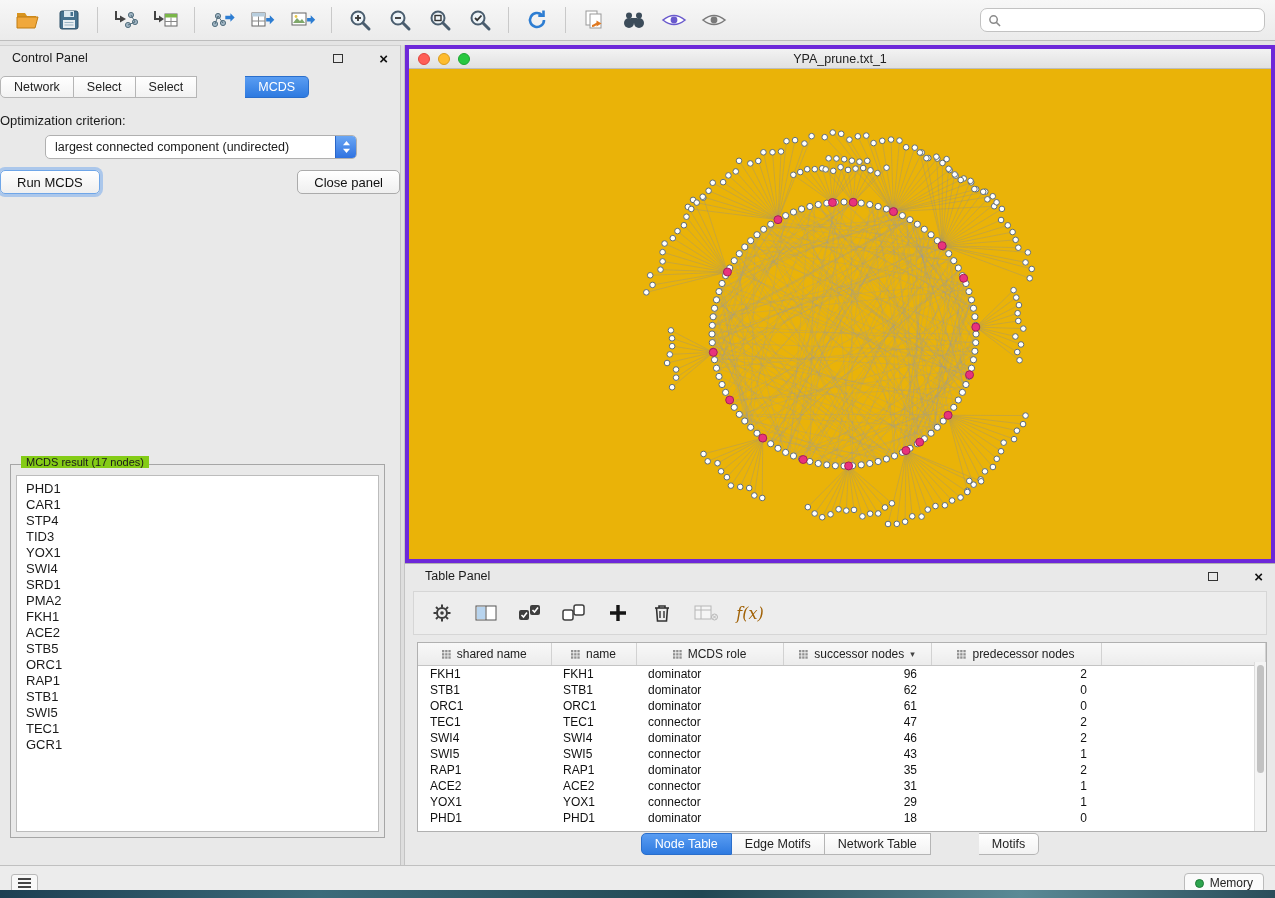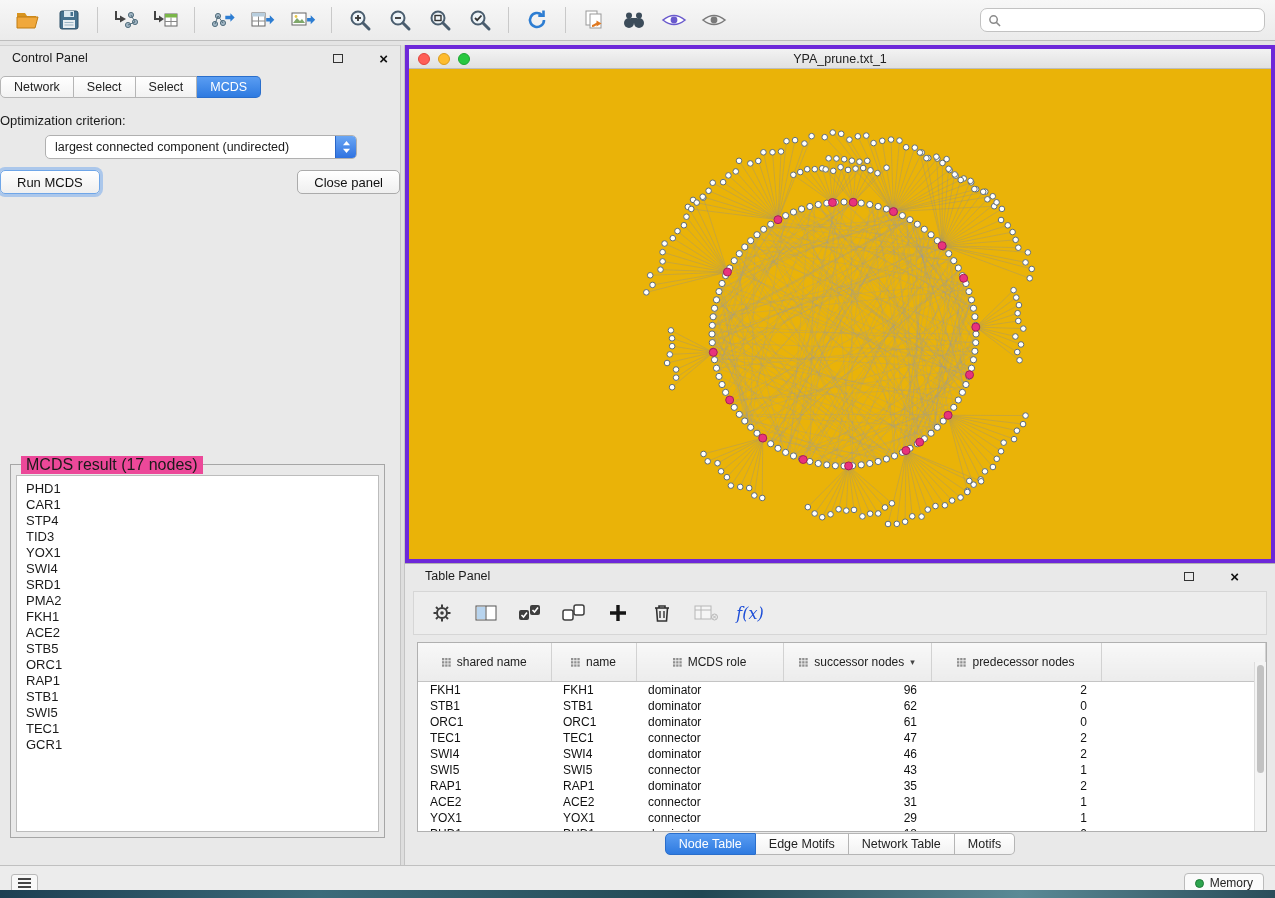--- a/index.html
+++ b/index.html
@@ -32,42 +32,42 @@
   .panel-header .spacer { flex:1; }
   .float-ico { width:10px; height:9px; border:1.5px solid #333; margin-right:14px; background:#e9e9e9; }
   .close-ico { font-size:15px; font-weight:bold; color:#111; line-height:1; }
 
   .tabbar { position:absolute; left:0; right:0; top:30px; display:flex; }
   .seg {
     font-size:12.5px; padding:3px 13px; background:linear-gradient(#ffffff,#f2f2f2);
     border:1px solid #b5b5b5; border-left:none; color:#222; white-space:nowrap;
   }
   .seg:first-child { border-left:1px solid #b5b5b5; border-radius:5px 0 0 5px; }
-  .seg:last-child { border-radius:0 5px 5px 0; }
+  .seg:last-child { border-radius:0 5px 5px 0;margin-left:48px; }
   .seg.active { background:linear-gradient(#5a9df2,#2e7ae0); color:#fff; border-color:#2a6ecb; }
 
   .opt-label { position:absolute; left:0; right:0; top:67px; text-align:left; font-size:13px; }
   .dropdown {
     position:absolute; left:45px; top:89px; width:312px; height:24px; background:#fff;
     border:1px solid #b0b0b0; border-radius:5px; display:flex; align-items:center; overflow:hidden;
   }
   .dropdown .dd-text { flex:1; font-size:12.5px; padding-left:9px; white-space:nowrap; }
   .dropdown .dd-cap {
     width:21px; height:100%; background:linear-gradient(#6aa6f4,#2f72e0);
     display:flex; align-items:center; justify-content:center; border-left:1px solid #2a66c8;
   }
   .btn-row { position:absolute; left:0; right:0; top:124px; display:flex; justify-content:space-between; gap:14px; }
   .mac-btn {
     height:24px; padding:0 16px; font-size:13px; font-family:"Liberation Sans",sans-serif;
     background:linear-gradient(#ffffff,#efefef); border:1px solid #ababab; border-radius:5px; color:#111;
   }
   .mac-btn.focus { border:1px solid #6fa6e8; box-shadow:0 0 0 3px rgba(110,166,238,0.5); }
 
   .groupbox { position:absolute; left:10px; right:15px; top:418px; bottom:27px; border:1px solid #a6a6a6; }
-  .group-label { position:absolute; top:-9px; left:10px; background:#ec4899; padding:0 5px; font-size:16px; }
+  .group-label { position:absolute; top:-9px; left:10px; background:#84cc16; padding:0 5px; font-size:11px; }
   .mcds-list {
     position:absolute; left:5px; right:5px; top:10px; bottom:5px; background:#fff;
     border:1px solid #bcbcbc; overflow:hidden; padding:5px 0 0 9px;
   }
   .list-item { font-size:13px; height:16px; line-height:16px; }
 
   
   #splitter { position:absolute; left:400px; top:45px; width:5px; height:820px; background:#dedede; border-left:1px solid #c4c4c4; border-right:1px solid #c4c4c4; }
 
   
@@ -84,28 +84,28 @@
   .net-title { position:absolute; left:0; right:0; text-align:center; font-size:12.5px; color:#222; }
   #net-svg { display:block; }
 
   
   #table-panel { position:absolute; left:405px; top:563px; width:870px; height:302px; background:#e9e9e9; border-top:1px solid #b0b0b0; }
   .tp-toolbar {
     position:absolute; left:8px; right:8px; top:27px; height:44px;
     background:#ededed; border:1px solid #d6d6d6; display:flex; align-items:center; gap:16px; padding:0 14px;
   }
   .tico { display:flex; align-items:center; justify-content:center; width:28px; height:30px; }
-  .fx { font-family:"DejaVu Serif", serif; font-style:italic; font-size:16px; color:#1d4ed8; }
+  .fx { font-family:"DejaVu Serif", serif; font-style:italic; font-size:16px; color:#a16207; }
 
   .table-wrap { position:absolute; left:12px; right:8px; top:78px; height:190px; background:#fff; border:1px solid #b0b0b0; overflow:hidden; }
   table { border-collapse:collapse; table-layout:fixed; width:100%; font-size:12px; }
   thead th {
     height:19px; background:linear-gradient(#f8f8f8,#ececec);
     border-right:1px solid #d2d2d2; border-bottom:1px solid #c4c4c4;
-    font-weight:normal; font-size:12px; color:#222; padding:12px 4px; overflow:hidden; white-space:nowrap;
+    font-weight:normal; font-size:12px; color:#222; padding:4px 4px; overflow:hidden; white-space:nowrap;
   }
   thead th .hwrap { display:flex; align-items:center; justify-content:center; gap:6px; }
   tbody td { height:16px; padding:0 8px 0 12px; white-space:nowrap; overflow:hidden; color:#111; }
   tbody td.num { text-align:right; padding-right:14px; }
   .ddv { font-size:9px; color:#444; }
   .vscroll { position:absolute; right:0; top:19px; bottom:0; width:12px; background:#f4f4f4; border-left:1px solid #ddd; }
   .vthumb { position:absolute; left:2px; right:2px; top:3px; height:108px; background:#c2c2c2; border-radius:5px; }
 
   .tp-tabs { position:absolute; left:0; right:0; bottom:10px; display:flex; justify-content:center; }
 
@@ -1017,21 +1017,21 @@
       <circle cx="304.28461492611274" cy="283.37084932672866" r="4" fill="#e8337d" stroke="#a81f56" stroke-width="1"></circle>
       <circle cx="554.6326278888378" cy="209.21438945022766" r="4" fill="#e8337d" stroke="#a81f56" stroke-width="1"></circle>
       <circle cx="560.5394601509603" cy="305.79024325749305" r="4" fill="#e8337d" stroke="#a81f56" stroke-width="1"></circle>
       <circle cx="510.7120895983381" cy="373.1280698461469" r="4" fill="#e8337d" stroke="#a81f56" stroke-width="1"></circle>
       <circle cx="394.20975674250695" cy="390.5394601509603" r="4" fill="#e8337d" stroke="#a81f56" stroke-width="1"></circle>
       <circle cx="320.6846467004541" cy="331" r="4" fill="#e8337d" stroke="#a81f56" stroke-width="1"></circle>
     </svg>
 </div>
 
 <div id="table-panel">
-  <div class="panel-header" style="padding:0 36px 0 20px;">
+  <div class="panel-header" style="padding:0 12px 0 20px;">
     <span>Table Panel</span>
     <span class="spacer"></span>
     <span class="float-ico"></span>
     <span class="close-ico">×</span>
   </div>
 
   <div class="tp-toolbar">
     <span class="tico">
       <svg width="20" height="20" viewBox="0 0 20 20">
         <g stroke="#3d3d3d" stroke-width="2" fill="none">

